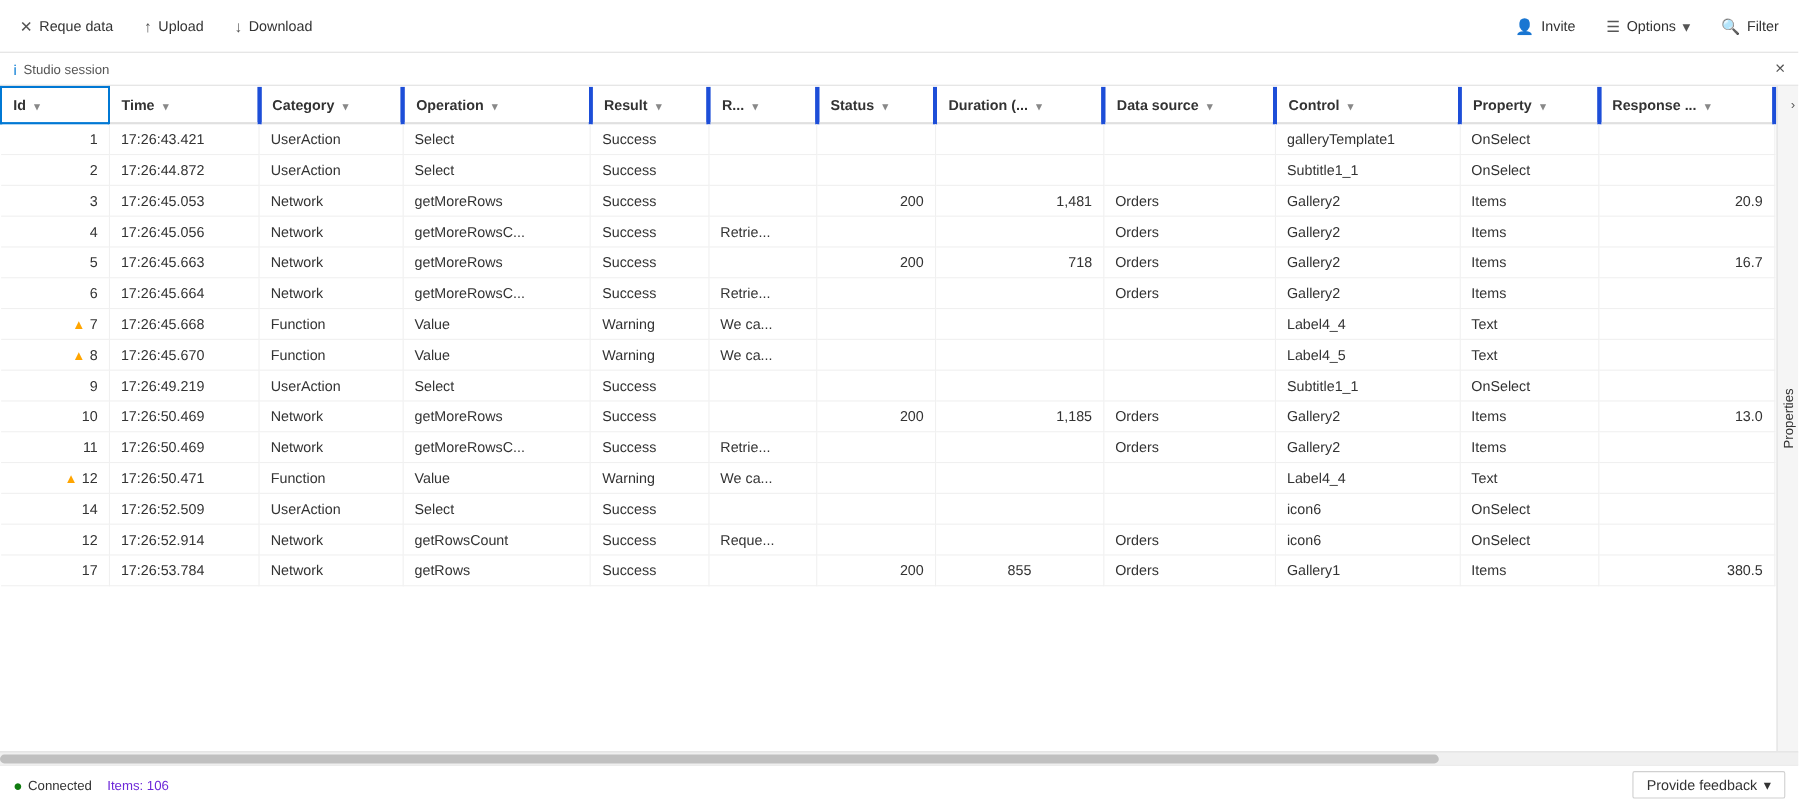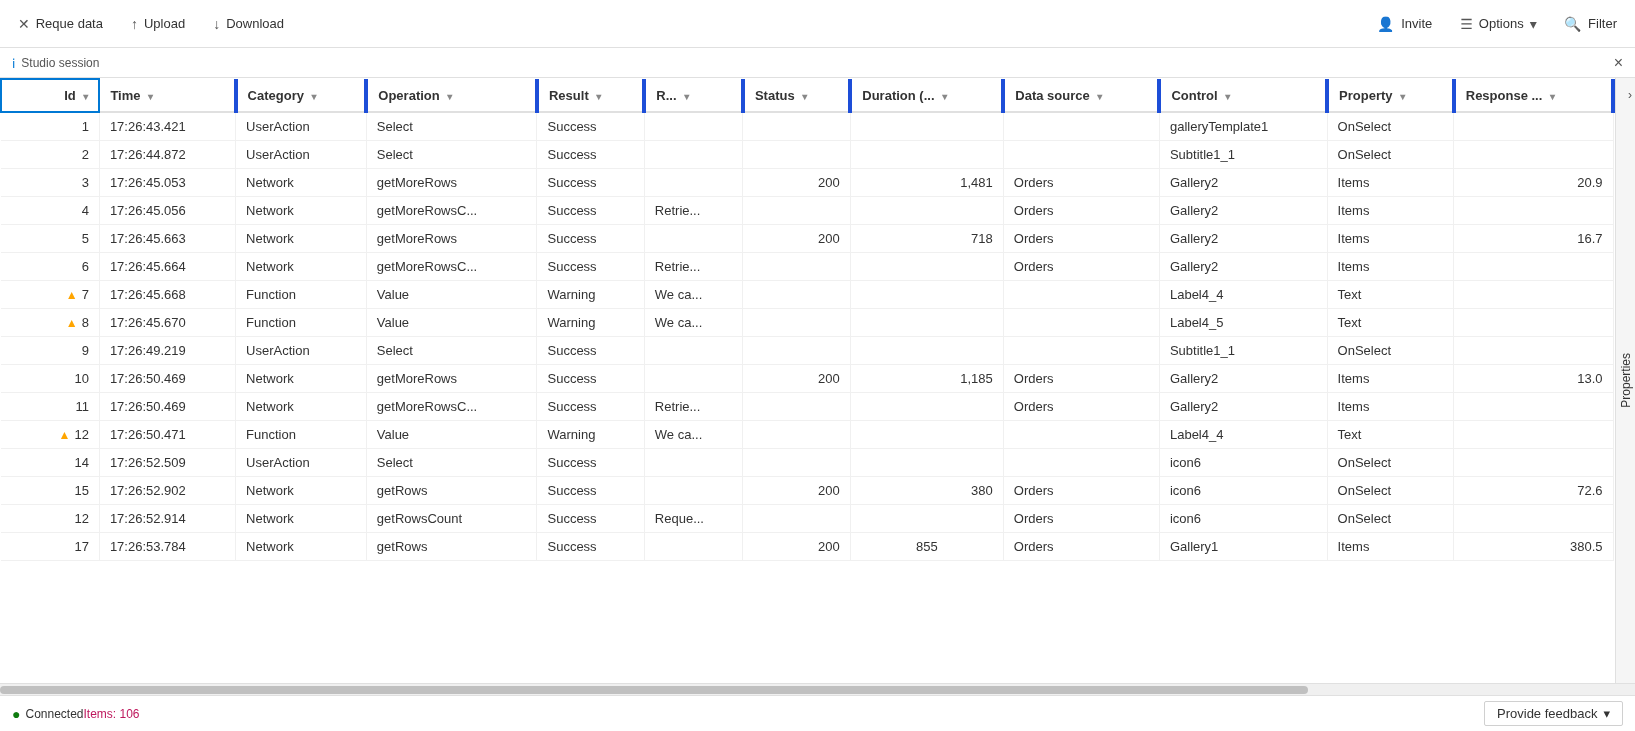--- a/index.html
+++ b/index.html
@@ -57,21 +57,21 @@
     thead tr {
       background: #fff; border-bottom: 2px solid #e0e0e0; position: sticky; top: 0; z-index: 10;
     }
     th {
       padding: 8px 10px; text-align: left; font-weight: 600; font-size: 13px;
       border-right: 4px solid #1d4ed8; white-space: nowrap; cursor: pointer;
       color: #333; background: #fff;
     }
     th .sort-icon { font-size: 10px; margin-left: 4px; color: #888; }
     th.id-col { min-width: 70px; }
-    th.selected { border: 2px solid #0078d4; text-align: right; }
+    th.selected { border: 2px solid #0078d4; }
 
     td {
       padding: 6px 10px; border-bottom: 1px solid #f0f0f0; border-right: 1px solid #f0f0f0;
       white-space: nowrap; font-size: 13px; color: #333;
     }
     .warning-icon { color: #ffa500; margin-right: 4px; font-size: 12px; }
 
     
     .table-wrapper::-webkit-scrollbar { width: 8px; height: 8px; }
     .table-wrapper::-webkit-scrollbar-track { background: #f0f0f0; }
@@ -79,21 +79,21 @@
 
     
     .status-bar {
       display: flex; align-items: center; padding: 6px 12px; border-top: 1px solid #e0e0e0;
       height: 36px; flex-shrink: 0; background: #fff;
     }
     .status-bar .connected {
       display: flex; align-items: center; gap: 5px; font-size: 12px; color: #333;
     }
     .status-bar .connected .dot { color: #107c10; font-size: 14px; }
-    .status-bar .items { font-size: 12px; color: #be185d; }
+    .status-bar .items { font-size: 12px; color: #6d28d9; margin-left: 14px; }
     .provide-feedback-btn {
       margin-left: auto; display: flex; align-items: center; gap: 6px;
       border: 1px solid #d0d0d0; padding: 4px 12px; cursor: pointer;
       background: #fff; font-size: 13px; color: #333; border-radius: 2px;
     }
 
     
     .hscroll-bar {
       height: 12px; background: #f0f0f0; border-top: 1px solid #e0e0e0; flex-shrink: 0;
       position: relative;
@@ -340,34 +340,20 @@
       <td>Success</td>
       <td></td>
       <td style="text-align:right"></td>
       <td style="text-align:right"></td>
       <td></td>
       <td>icon6</td>
       <td>OnSelect</td>
       <td style="text-align:right"></td>
     </tr>
           <tr>
-      <td style="text-align:right">15</td>
-      <td>17:26:52.902</td>
-      <td>Network</td>
-      <td>getRows</td>
-      <td>Success</td>
-      <td></td>
-      <td style="text-align:right">200</td>
-      <td style="text-align:right">380</td>
-      <td>Orders</td>
-      <td>icon6</td>
-      <td>OnSelect</td>
-      <td style="text-align:right">72.6</td>
-    </tr>
-          <tr>
       <td style="text-align:right">12</td>
       <td>17:26:52.914</td>
       <td>Network</td>
       <td>getRowsCount</td>
       <td>Success</td>
       <td>Reque...</td>
       <td style="text-align:right"></td>
       <td style="text-align:right"></td>
       <td>Orders</td>
       <td>icon6</td>

